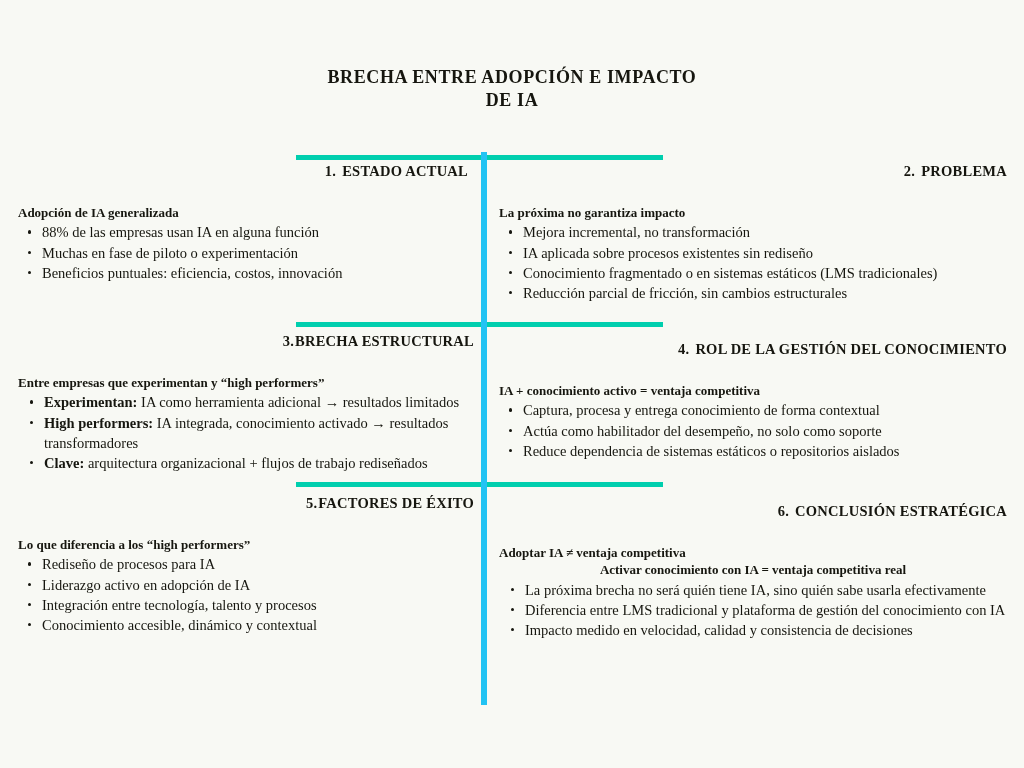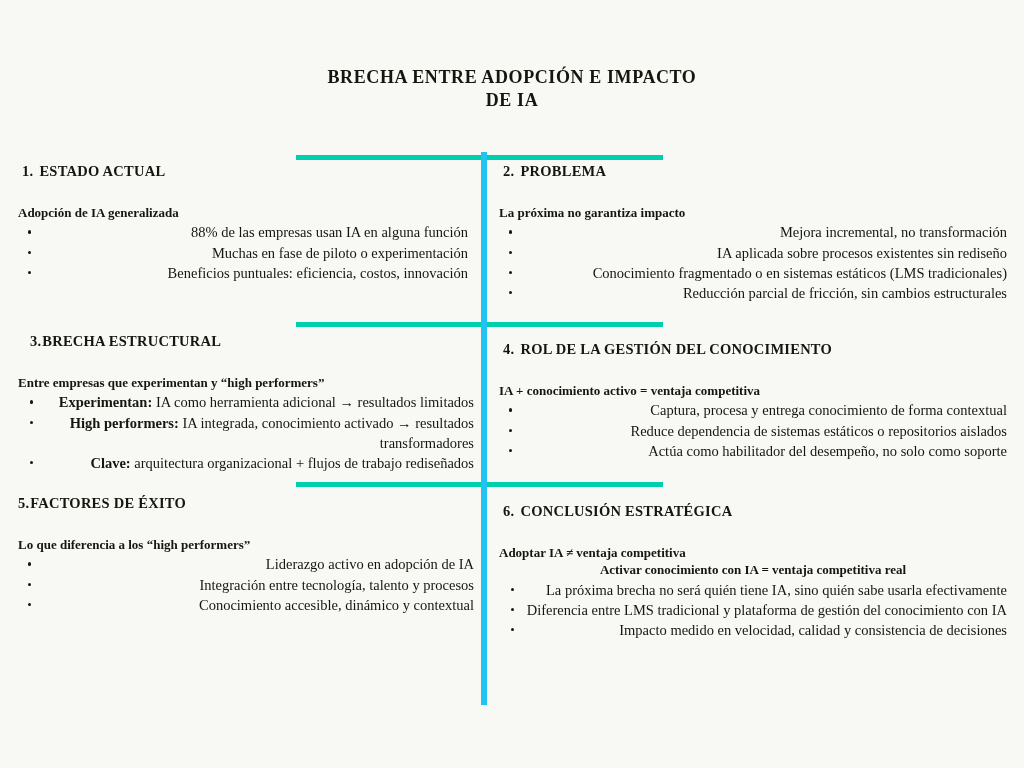--- a/index.html
+++ b/index.html
@@ -74,20 +74,21 @@
   .cell-5 { left: 18px;  top: 495px; width: 456px; }
   .cell-6 { left: 499px; top: 503px; width: 508px; }
 
   .sec-heading {
     font-size: 14.5px;
     font-weight: bold;
     letter-spacing: 0.25px;
     color: #16160f;
     margin: 0 0 24px 0;
     white-space: nowrap;
+    text-align: right;
   }
   .cell-1 .sec-heading,
   .cell-2 .sec-heading,
   .cell-4 .sec-heading,
   .cell-6 .sec-heading { padding-left: 4px; }
   .cell-3 .sec-heading { padding-left: 12px; }
 
   .sec-heading .num { margin-right: 0.42em; }
   .sec-heading.tight .num { margin-right: 0.06em; }
 
@@ -104,21 +105,20 @@
     margin: 0;
     padding: 0;
   }
   ul.points li {
     position: relative;
     font-size: 14.5px;
     line-height: 1.39;
     color: #16160f;
     padding-left: 24px;
     margin: 0;
-    text-align: right;
   }
   ul.points li::before {
     content: "";
     position: absolute;
     left: 10px;
     top: 8px;
     width: 3.4px;
     height: 3.4px;
     border-radius: 50%;
     background: #16160f;
@@ -185,31 +185,32 @@
     </ul>
   </div>
 
   <div class="cell cell-4">
     <div class="sec-heading">
       <span class="num">4.</span><span>ROL DE LA GESTIÓN DEL CONOCIMIENTO</span>
     </div>
     <p class="sub-heading">IA + conocimiento activo = ventaja competitiva</p>
     <ul class="points">
       <li><span>Captura, procesa y entrega conocimiento de forma contextual</span></li>
+      <li><span>Actúa como habilitador del desempeño, no solo como soporte</span></li>
       <li><span>Reduce dependencia de sistemas estáticos o repositorios aislados</span></li>
-      <li><span>Actúa como habilitador del desempeño, no solo como soporte</span></li>
     </ul>
   </div>
 
   <div class="cell cell-5">
     <div class="sec-heading tight">
       <span class="num">5.</span><span>FACTORES DE ÉXITO</span>
     </div>
     <p class="sub-heading">Lo que diferencia a los “high performers”</p>
     <ul class="points">
+      <li><span>Rediseño de procesos para IA</span></li>
       <li><span>Liderazgo activo en adopción de IA</span></li>
       <li><span>Integración entre tecnología, talento y procesos</span></li>
       <li><span>Conocimiento accesible, dinámico y contextual</span></li>
     </ul>
   </div>
 
   <div class="cell cell-6">
     <div class="sec-heading">
       <span class="num">6.</span><span>CONCLUSIÓN ESTRATÉGICA</span>
     </div>

